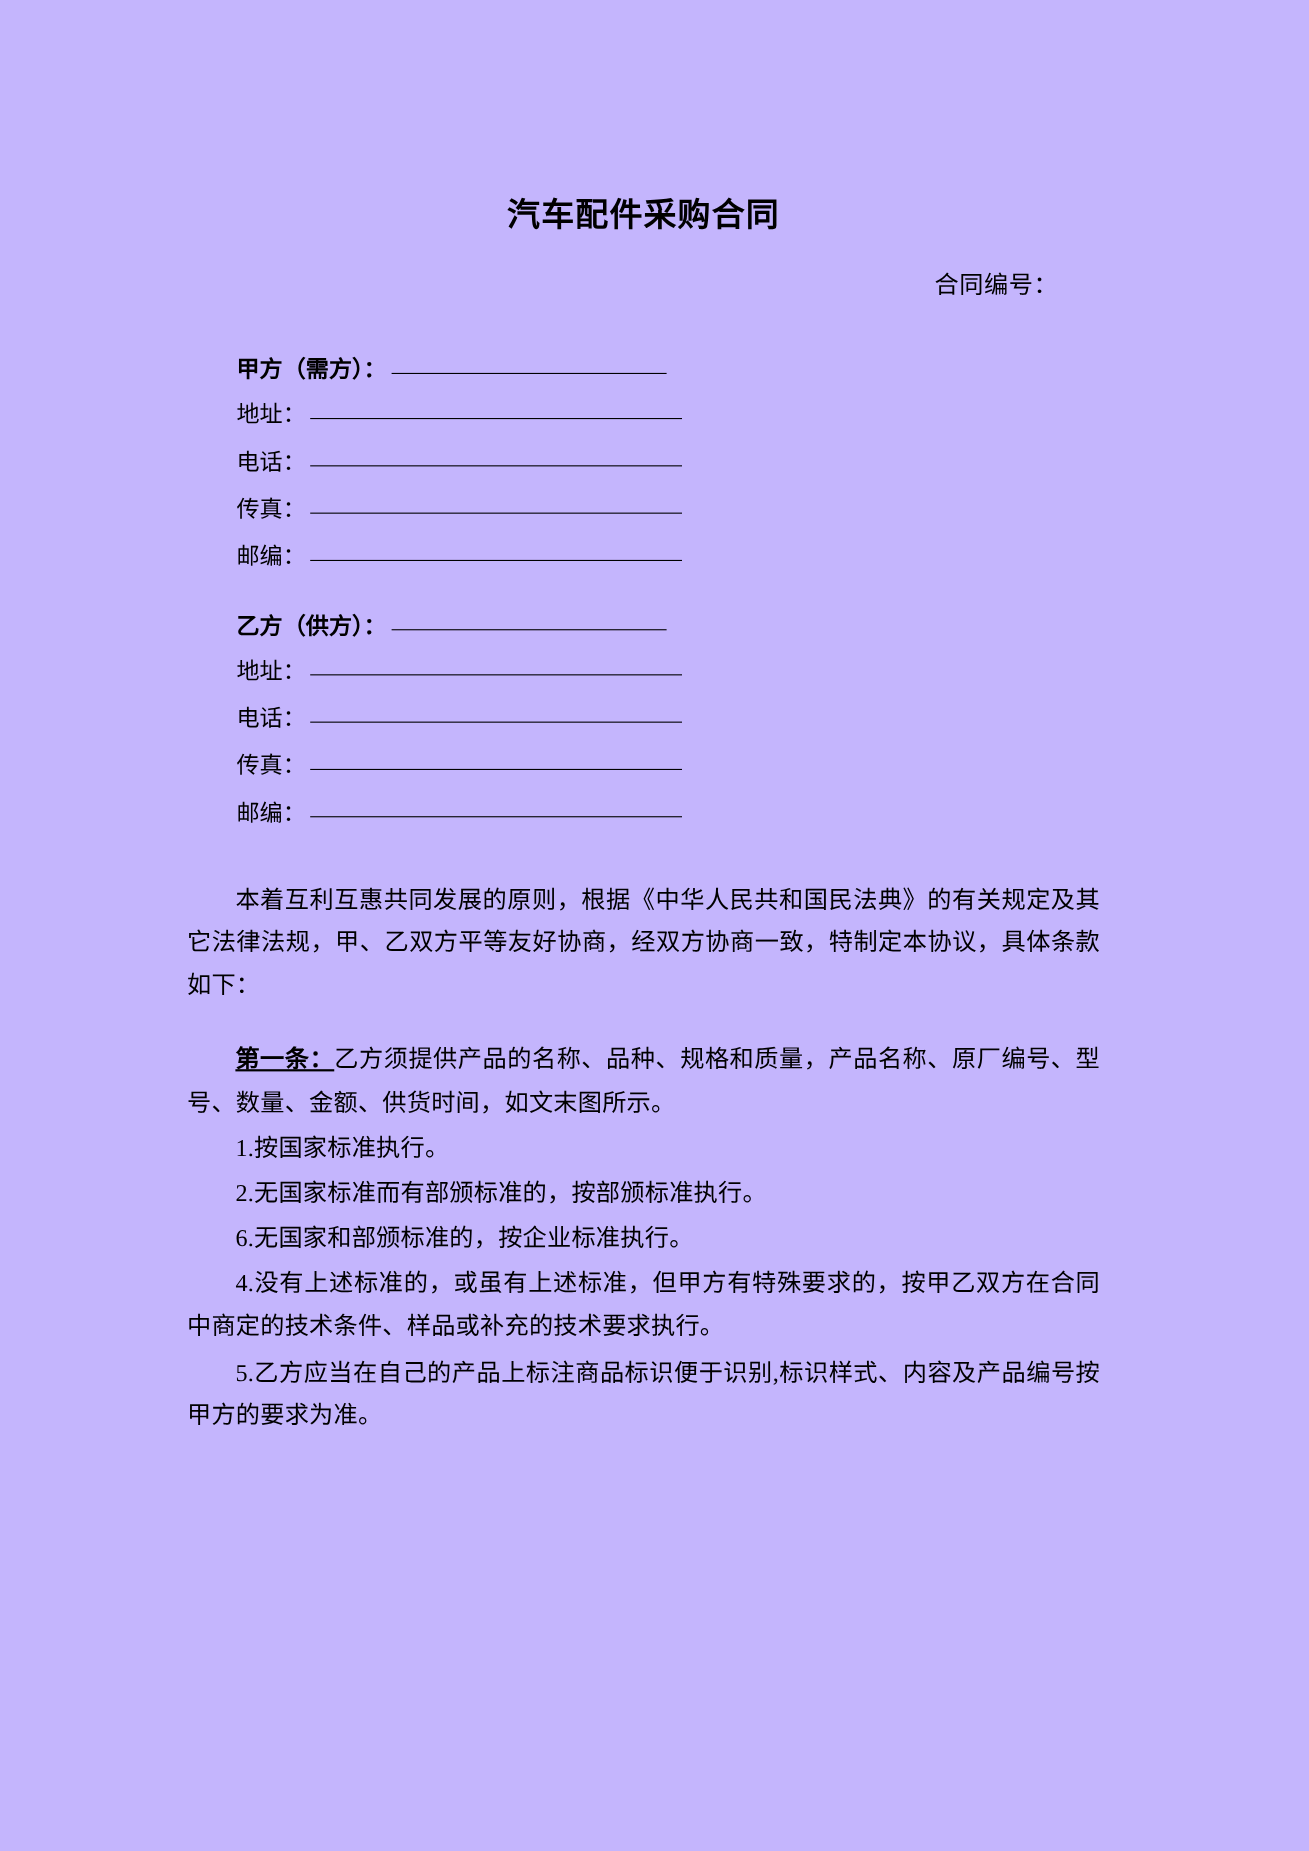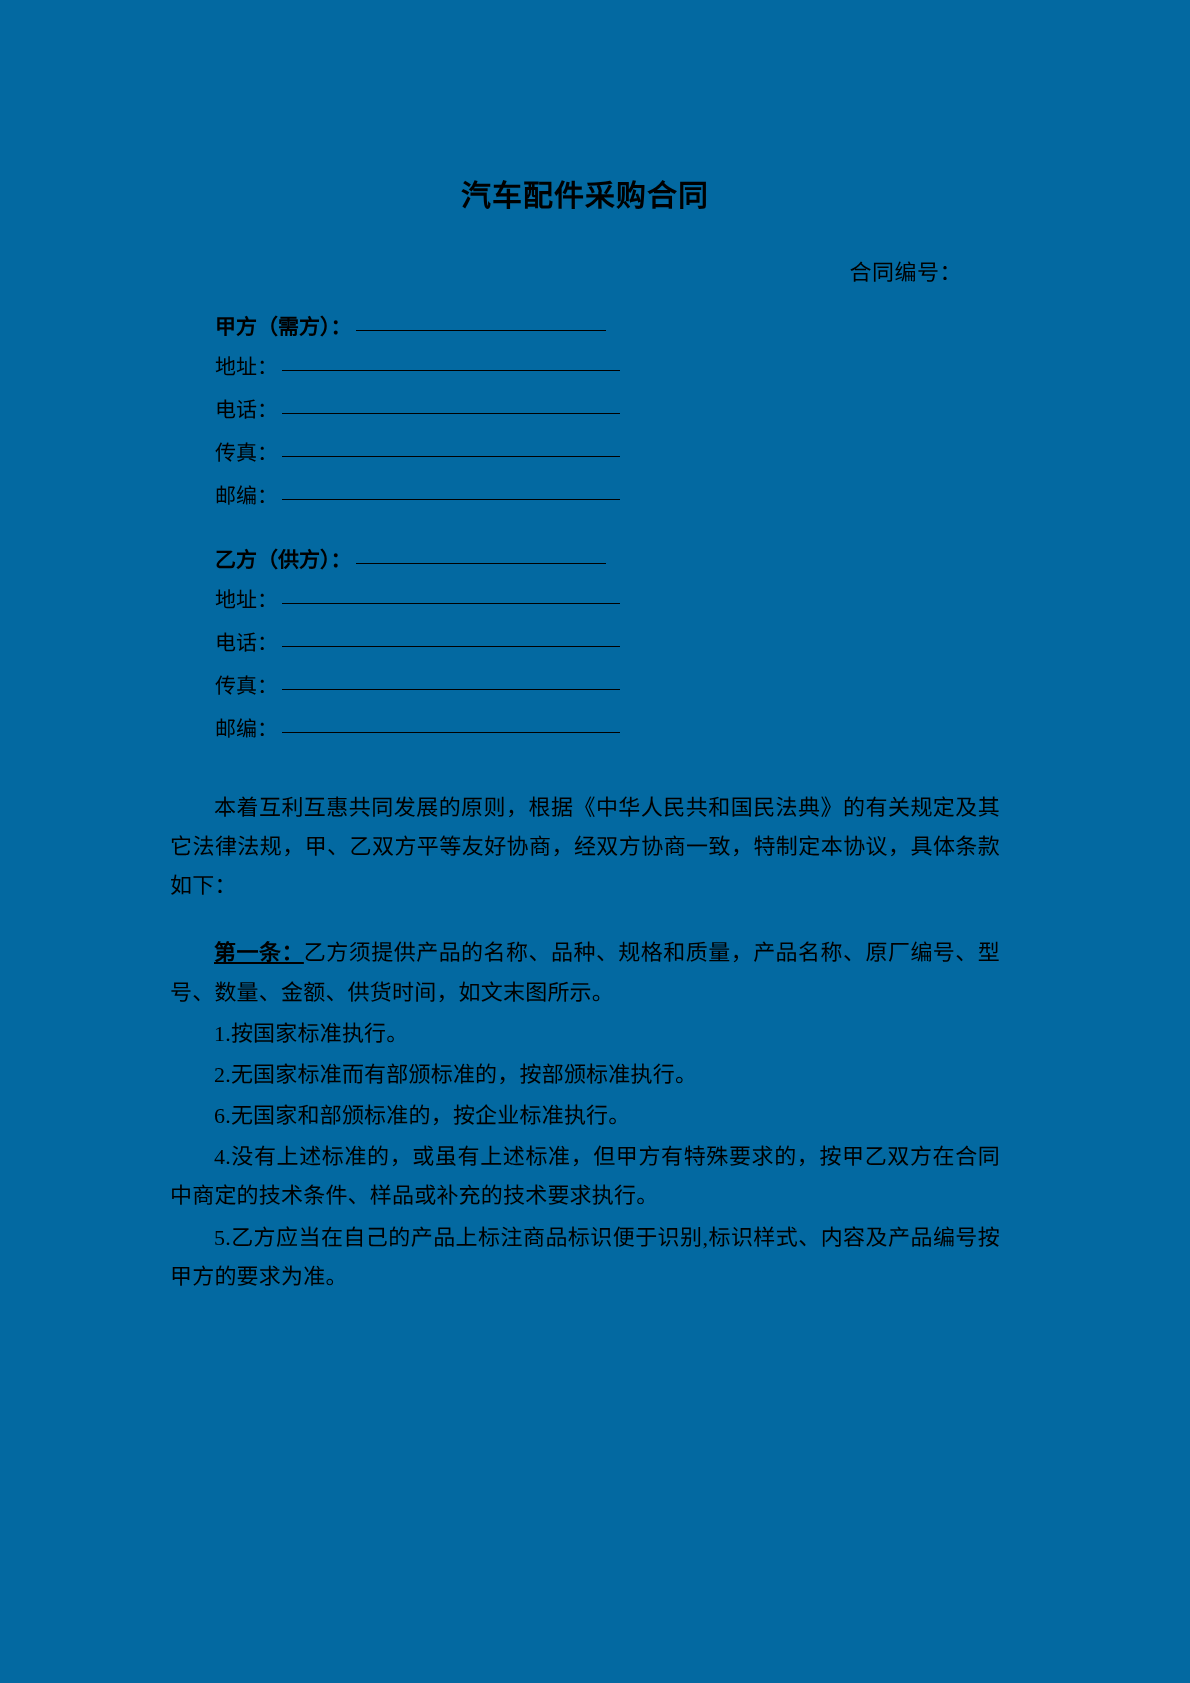--- a/index.html
+++ b/index.html
@@ -10,21 +10,21 @@
   }
   body {
     font-family: "Liberation Serif", "DejaVu Serif", serif;
     color: #000000;
   }
   .page {
     position: relative;
     width: 1190px;
     height: 1683px;
     margin: 0 auto;
-    background: #0369a1;
+    background: #c4b5fd;
     box-sizing: border-box;
     overflow: hidden;
   }
   .content {
     position: absolute;
     left: 170px;
     top: 0;
     width: 830px;
   }
 
@@ -37,28 +37,28 @@
     letter-spacing: 1px;
     margin: 0;
     padding-top: 178px;
     line-height: 1.2;
   }
 
   
   .contract-no {
     text-align: right;
     font-size: 22px;
-    margin-top: 40px;
+    margin-top: 26px;
     padding-right: 38px;
     letter-spacing: 0.5px;
   }
 
   
   .party-block {
-    margin-top: 30px;
+    margin-top: 54px;
     padding-left: 45px;
   }
   .party-block.second {
     margin-top: 42px;
   }
   .party-heading {
     font-family: "Liberation Sans", "DejaVu Sans", sans-serif;
     font-weight: bold;
     font-size: 21px;
     line-height: 1.0;

